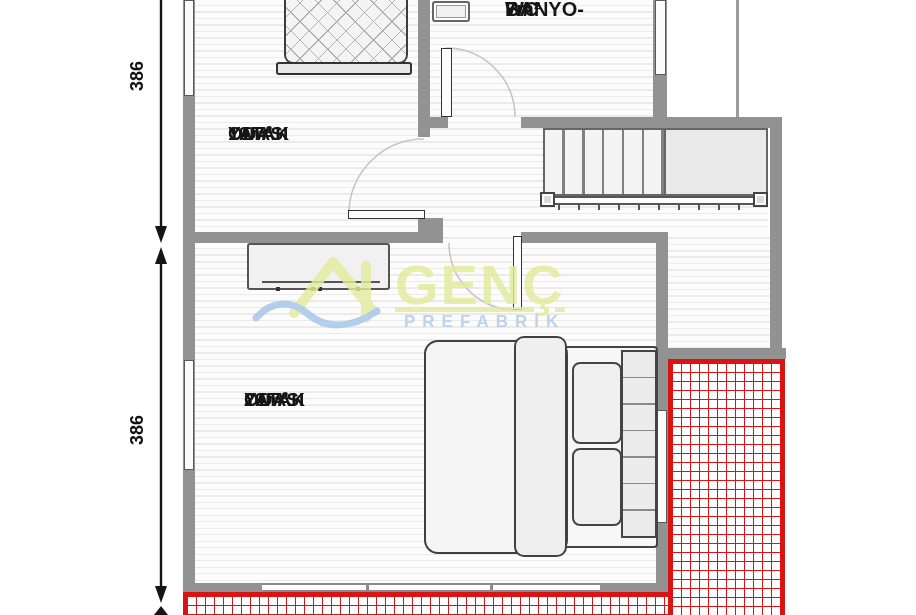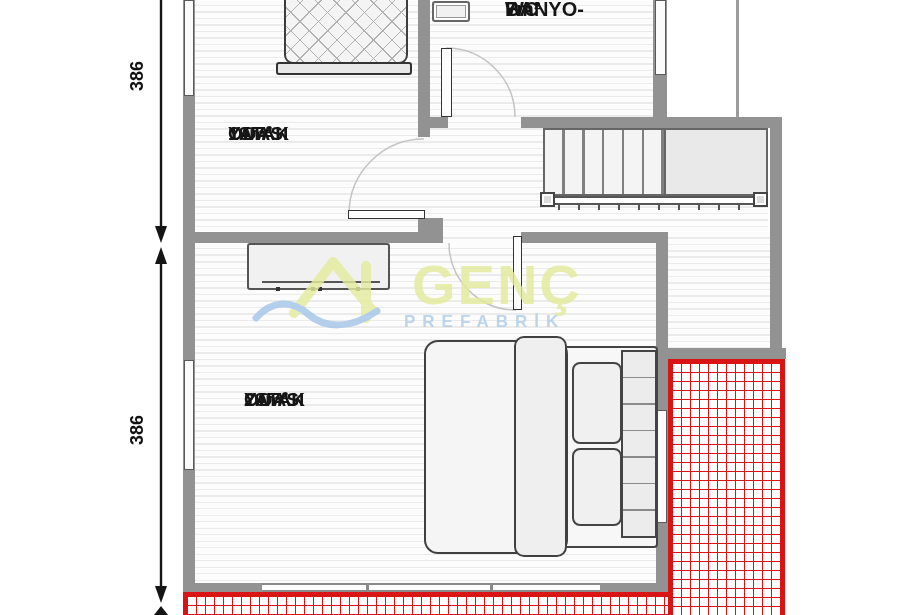--- a/index.html
+++ b/index.html
@@ -130,17 +130,17 @@
     <div>ODASI</div>
     <div>20m²</div>
   </div>
 
   <div style="left:0;top:0;width:916px;height:615px;opacity:0.82;z-index:7;pointer-events:none;">
     <svg style="left:0;top:0;" width="916" height="615" viewBox="0 0 916 615">
       <path d="M 294 313 L 333 262 L 372 310" fill="none" stroke="#e4eb9e" stroke-width="10" stroke-linecap="round" stroke-linejoin="round"></path>
       <path d="M 366 266 L 366 318" fill="none" stroke="#e4eb9e" stroke-width="10" stroke-linecap="round"></path>
       <path d="M 256 318 C 272 300 292 300 308 314 C 324 328 350 330 377 311" fill="none" stroke="#a5c6e8" stroke-width="7" stroke-linecap="round"></path>
     </svg>
-    <div style="left:412px;top:252px;font-size:56px;font-weight:bold;letter-spacing:2px;color:#e3ea9b;">GENÇ</div>
+    <div style="left:395px;top:252px;font-size:56px;font-weight:bold;letter-spacing:2px;color:#e3ea9b;text-decoration:underline;">GENÇ</div>
     <div style="left:404px;top:312px;font-size:17px;font-weight:bold;letter-spacing:7px;color:#aecce9;">PREFABRİK</div>
   </div>
 
 </div>
 
 </body></html>

